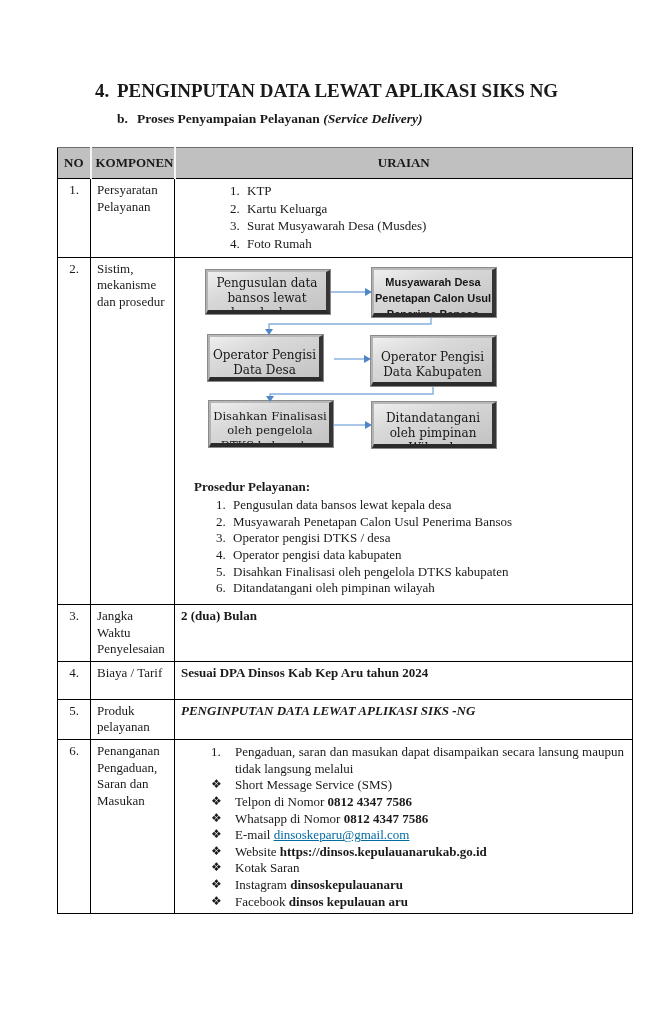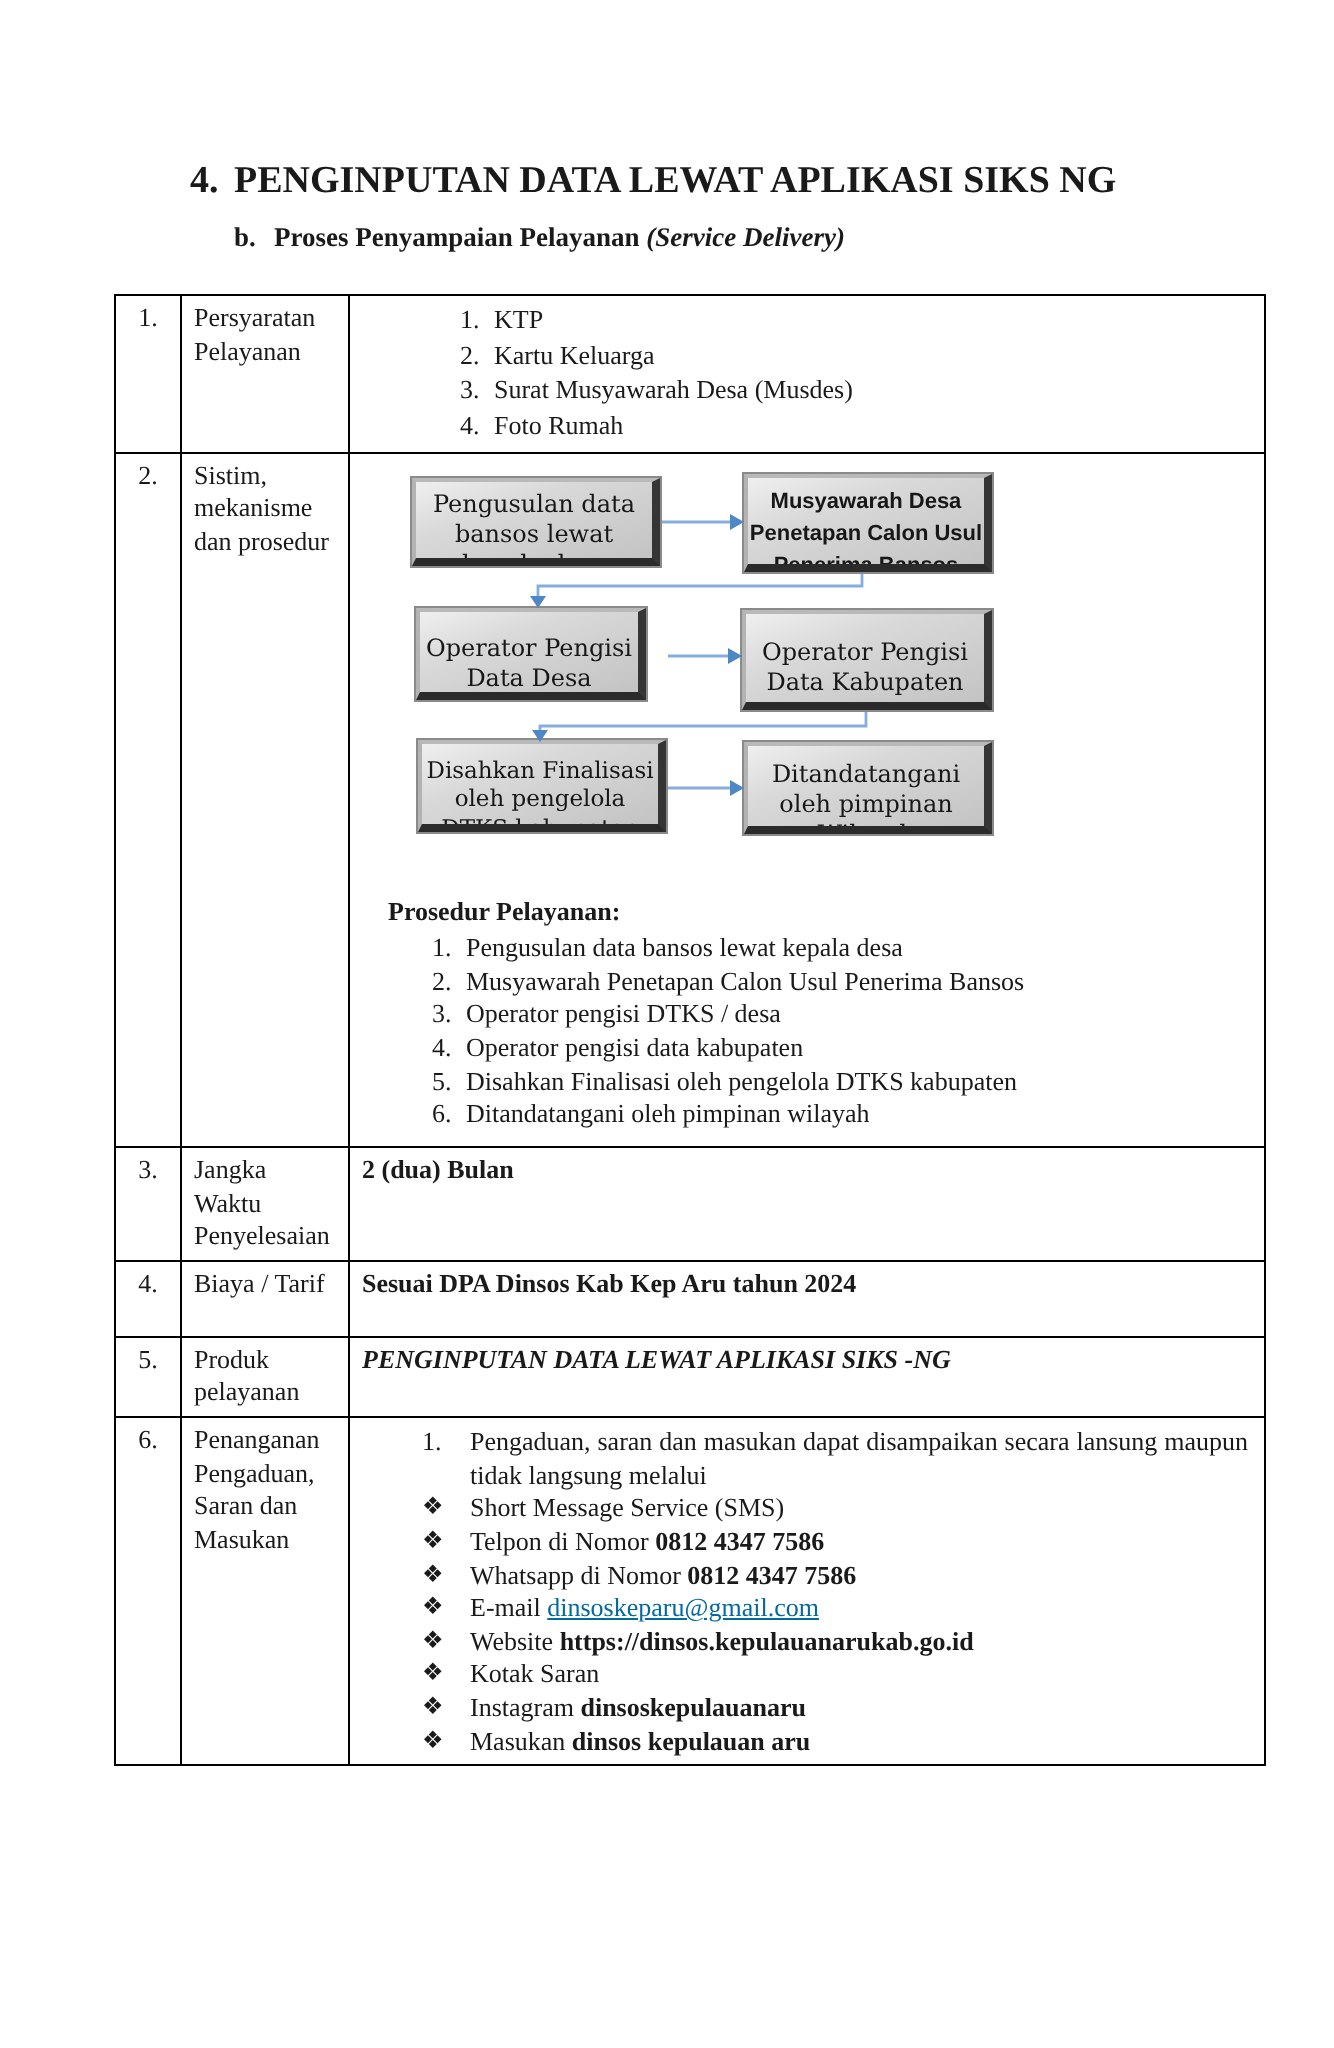--- a/index.html
+++ b/index.html
@@ -93,20 +93,25 @@
   </div>
 
   <table class="doc">
     <colgroup>
         <col style="width:33px">
         <col style="width:84px">
         <col style="width:458px">
       </colgroup>
 
     <tbody>
+        <tr class="hdr">
+      <td>NO</td>
+      <td>KOMPONEN</td>
+      <td>URAIAN</td>
+    </tr>
 
     <tr style="height:72px;">
       <td class="no">1.</td>
       <td>Persyaratan Pelayanan</td>
       <td>
         <ol class="plain">
           <li>KTP</li>
           <li>Kartu Keluarga</li>
           <li>Surat Musyawarah Desa (Musdes)</li>
           <li>Foto Rumah</li>
@@ -215,19 +220,19 @@
         <div class="chline">
           <span class="b">❖</span>
           <span class="t"><span>Kotak Saran</span><b class="chb"></b></span>
         </div>
         <div class="chline">
           <span class="b">❖</span>
           <span class="t"><span>Instagram </span><b class="chb">dinsoskepulauanaru</b></span>
         </div>
         <div class="chline">
           <span class="b">❖</span>
-          <span class="t"><span>Masukan </span><b class="chb">dinsos kepulauan aru</b></span>
+          <span class="t"><span>Facebook </span><b class="chb">dinsos kepulauan aru</b></span>
         </div>
       </td>
     </tr>
   </tbody>
     </table>
 </div>
 
 </body></html>

